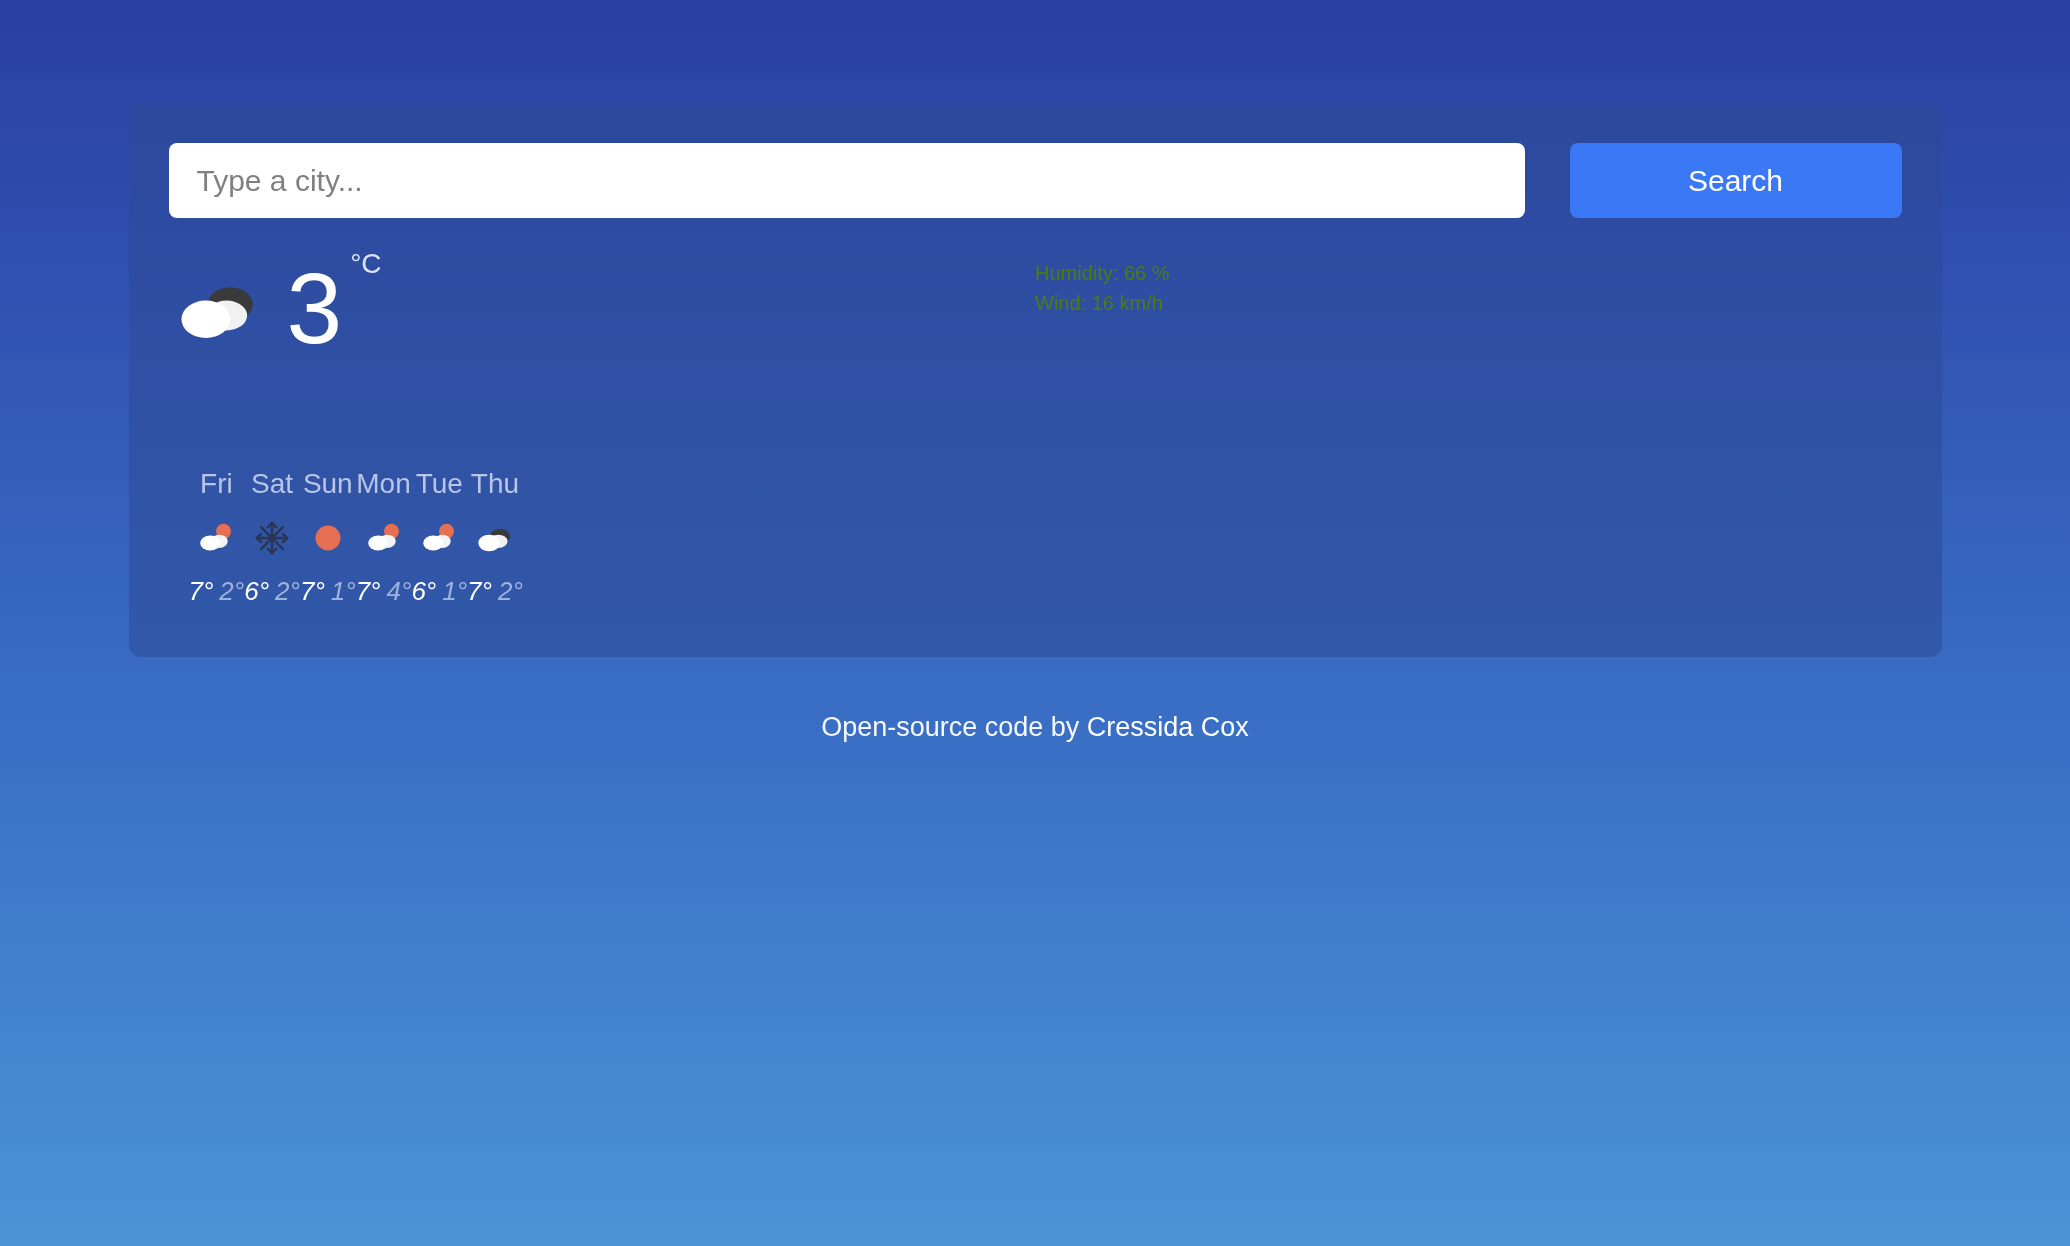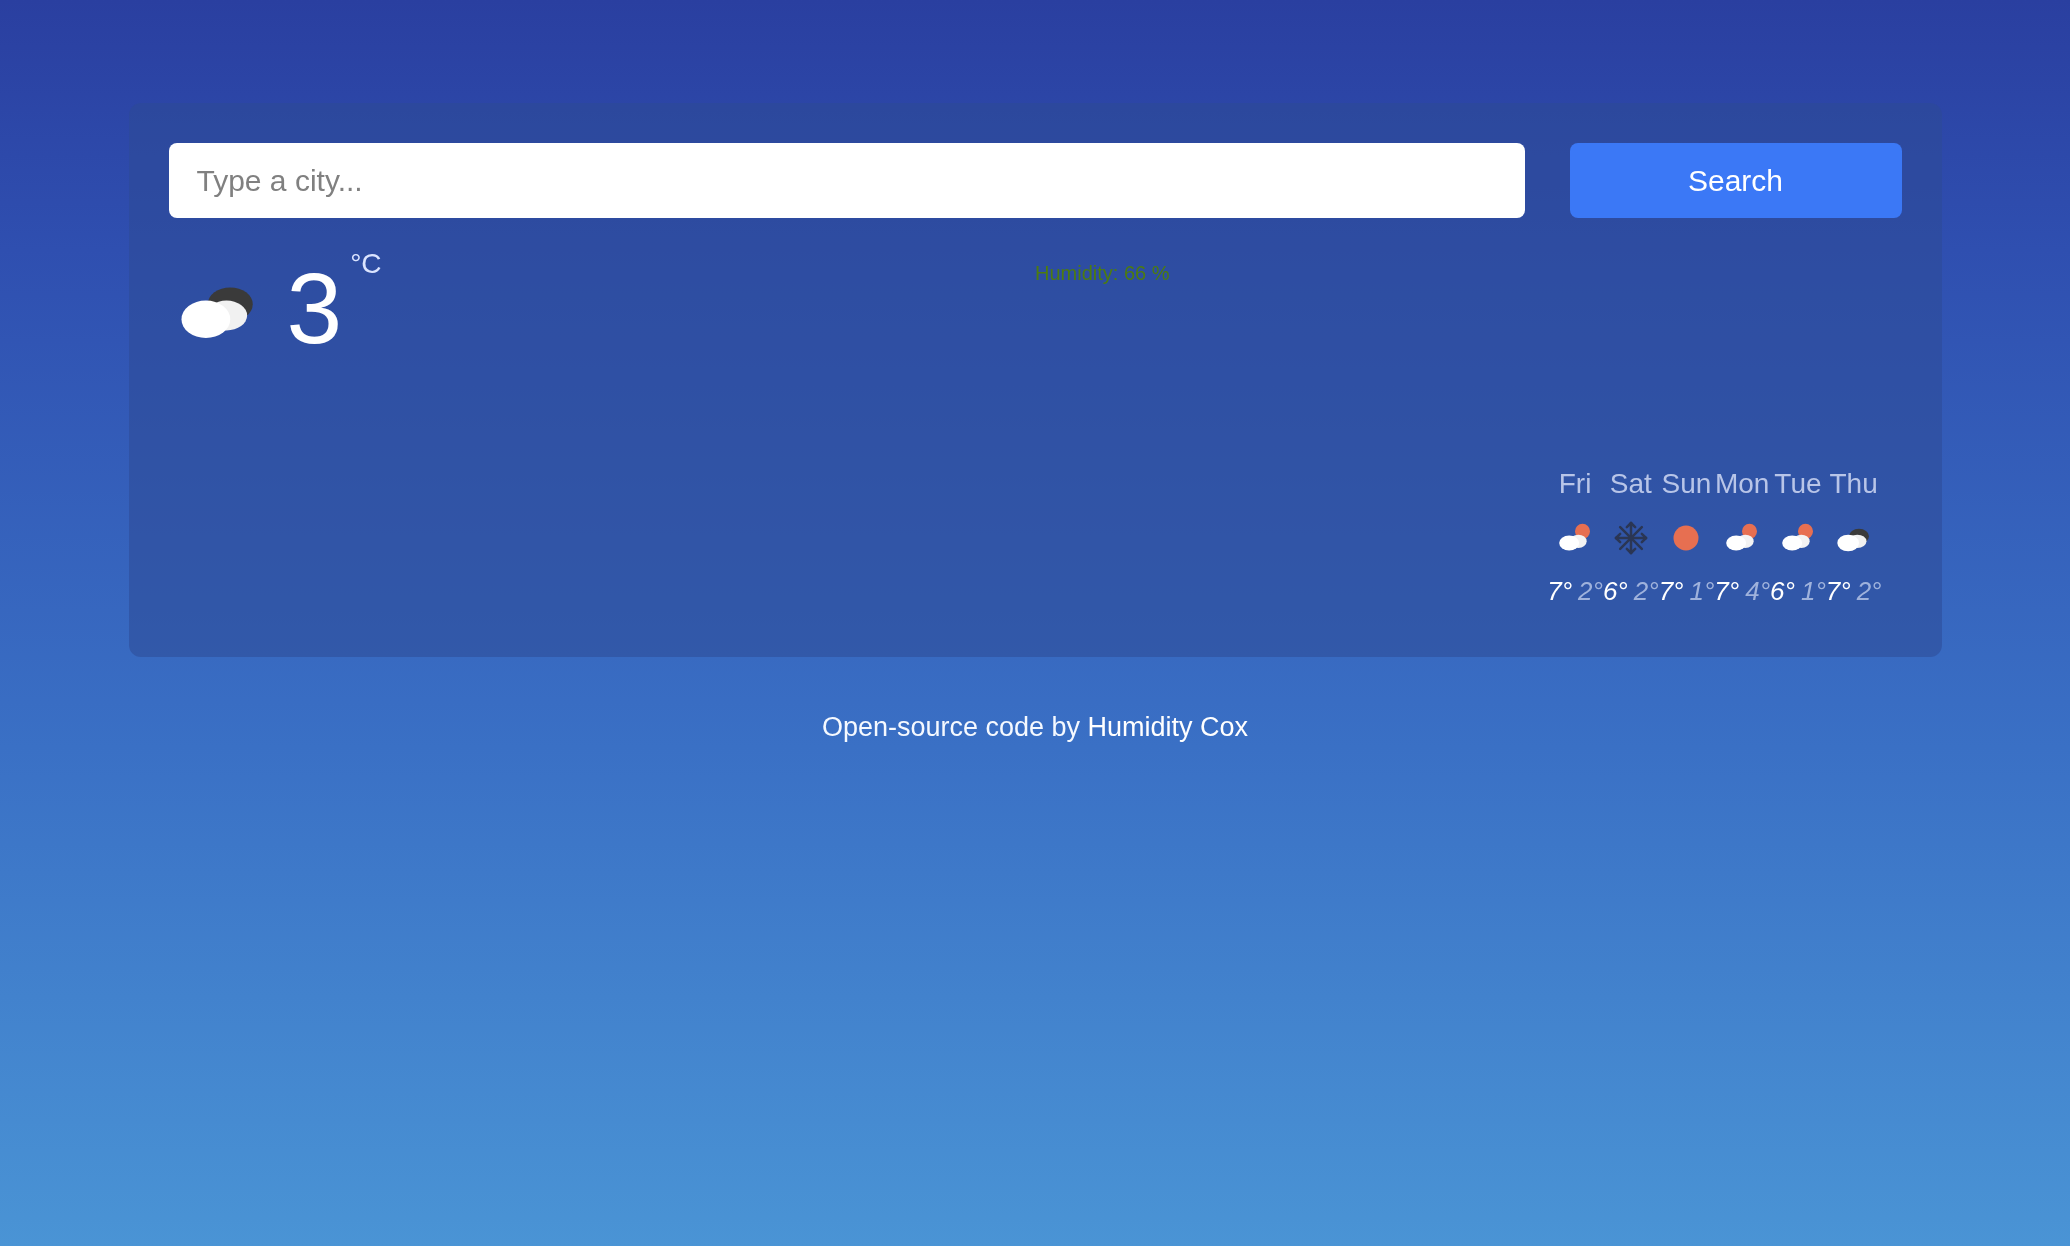--- a/index.html
+++ b/index.html
@@ -93,21 +93,21 @@
       color: #dbe4ff;
     }
     .current-right {
       width: 50%;
       font-size: 20px;
       line-height: 1.5;
       color: #4d7c0f;
     }
     .forecast-row {
       display: flex;
-      justify-content: flex-end;
+      justify-content: flex-start;
       margin-top: 110px;
       padding: 0 20px;
     }
     .forecast-item {
       display: flex;
       flex-direction: column;
       align-items: center;
       gap: 14px;
     }
     .forecast-day {
@@ -158,20 +158,21 @@
             <ellipse cx="30" cy="22" rx="12" ry="9" fill="#3a3a3a"></ellipse>
             <ellipse cx="28" cy="28" rx="11" ry="8" fill="#f1f1f1"></ellipse>
             <ellipse cx="17" cy="30" rx="13" ry="10" fill="#ffffff"></ellipse>
           </svg>
         </div>
       <div class="temp-big">3</div>
       <div class="temp-unit">°C</div>
     </div>
     <div class="current-right">
       <div>Humidity: 66 %</div>
+      <div>Wind: 16 km/h</div>
     </div>
   </div>
 
   <div class="forecast-row" id="forecast-row">
       <div class="forecast-item">
         <div class="forecast-day">Fri</div>
         <div class="forecast-icon">
           <svg width="40" height="40" viewBox="0 0 48 48">
             <circle cx="33" cy="16" r="9" fill="#e76f51"></circle>
             <ellipse cx="28" cy="28" rx="10" ry="8" fill="#f3f3f3"></ellipse>
@@ -242,14 +243,14 @@
             <ellipse cx="17" cy="30" rx="13" ry="10" fill="#ffffff"></ellipse>
           </svg>
         </div>
         <div class="forecast-temps"><span class="forecast-high">7°</span><span class="forecast-low">2°</span></div>
       </div>
     </div>
 
 </div>
 
 <div class="footer">
-  <span>Open-source code by </span><a href="#">Humidity Cox</a>
+  <span>Open-source code by </span><a href="#">Cressida Cox</a>
 </div>
 
 </body></html>

